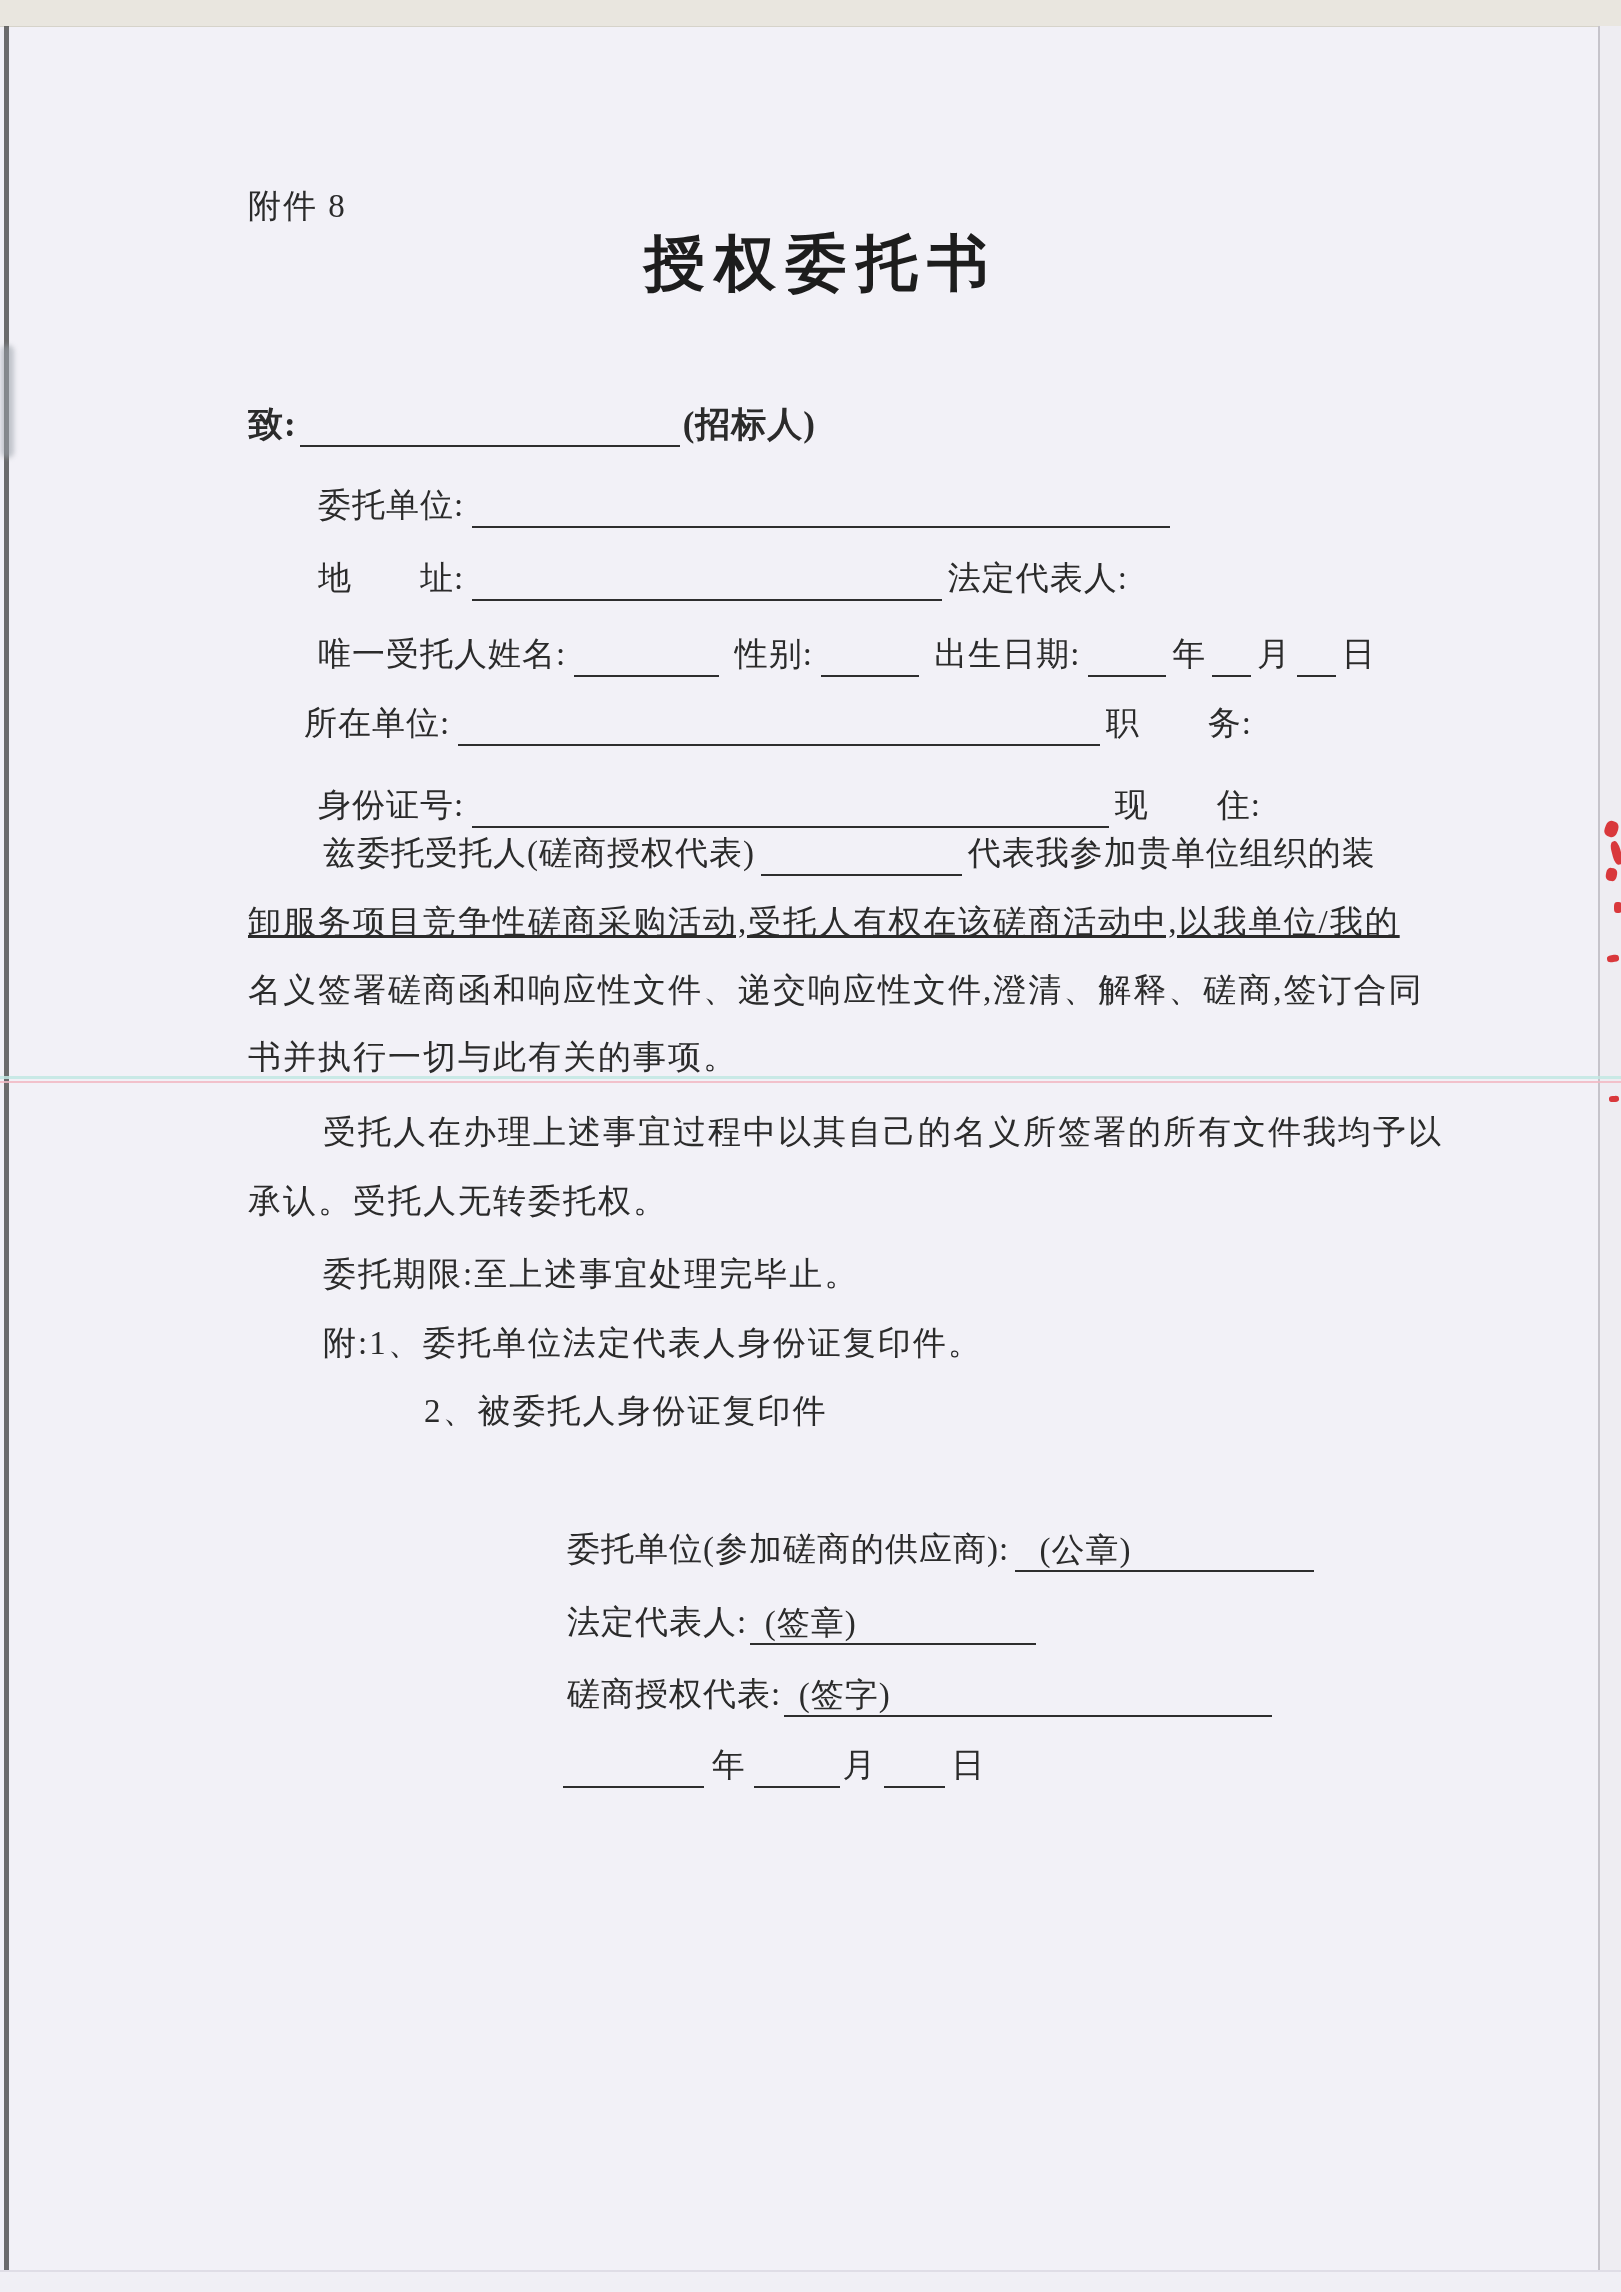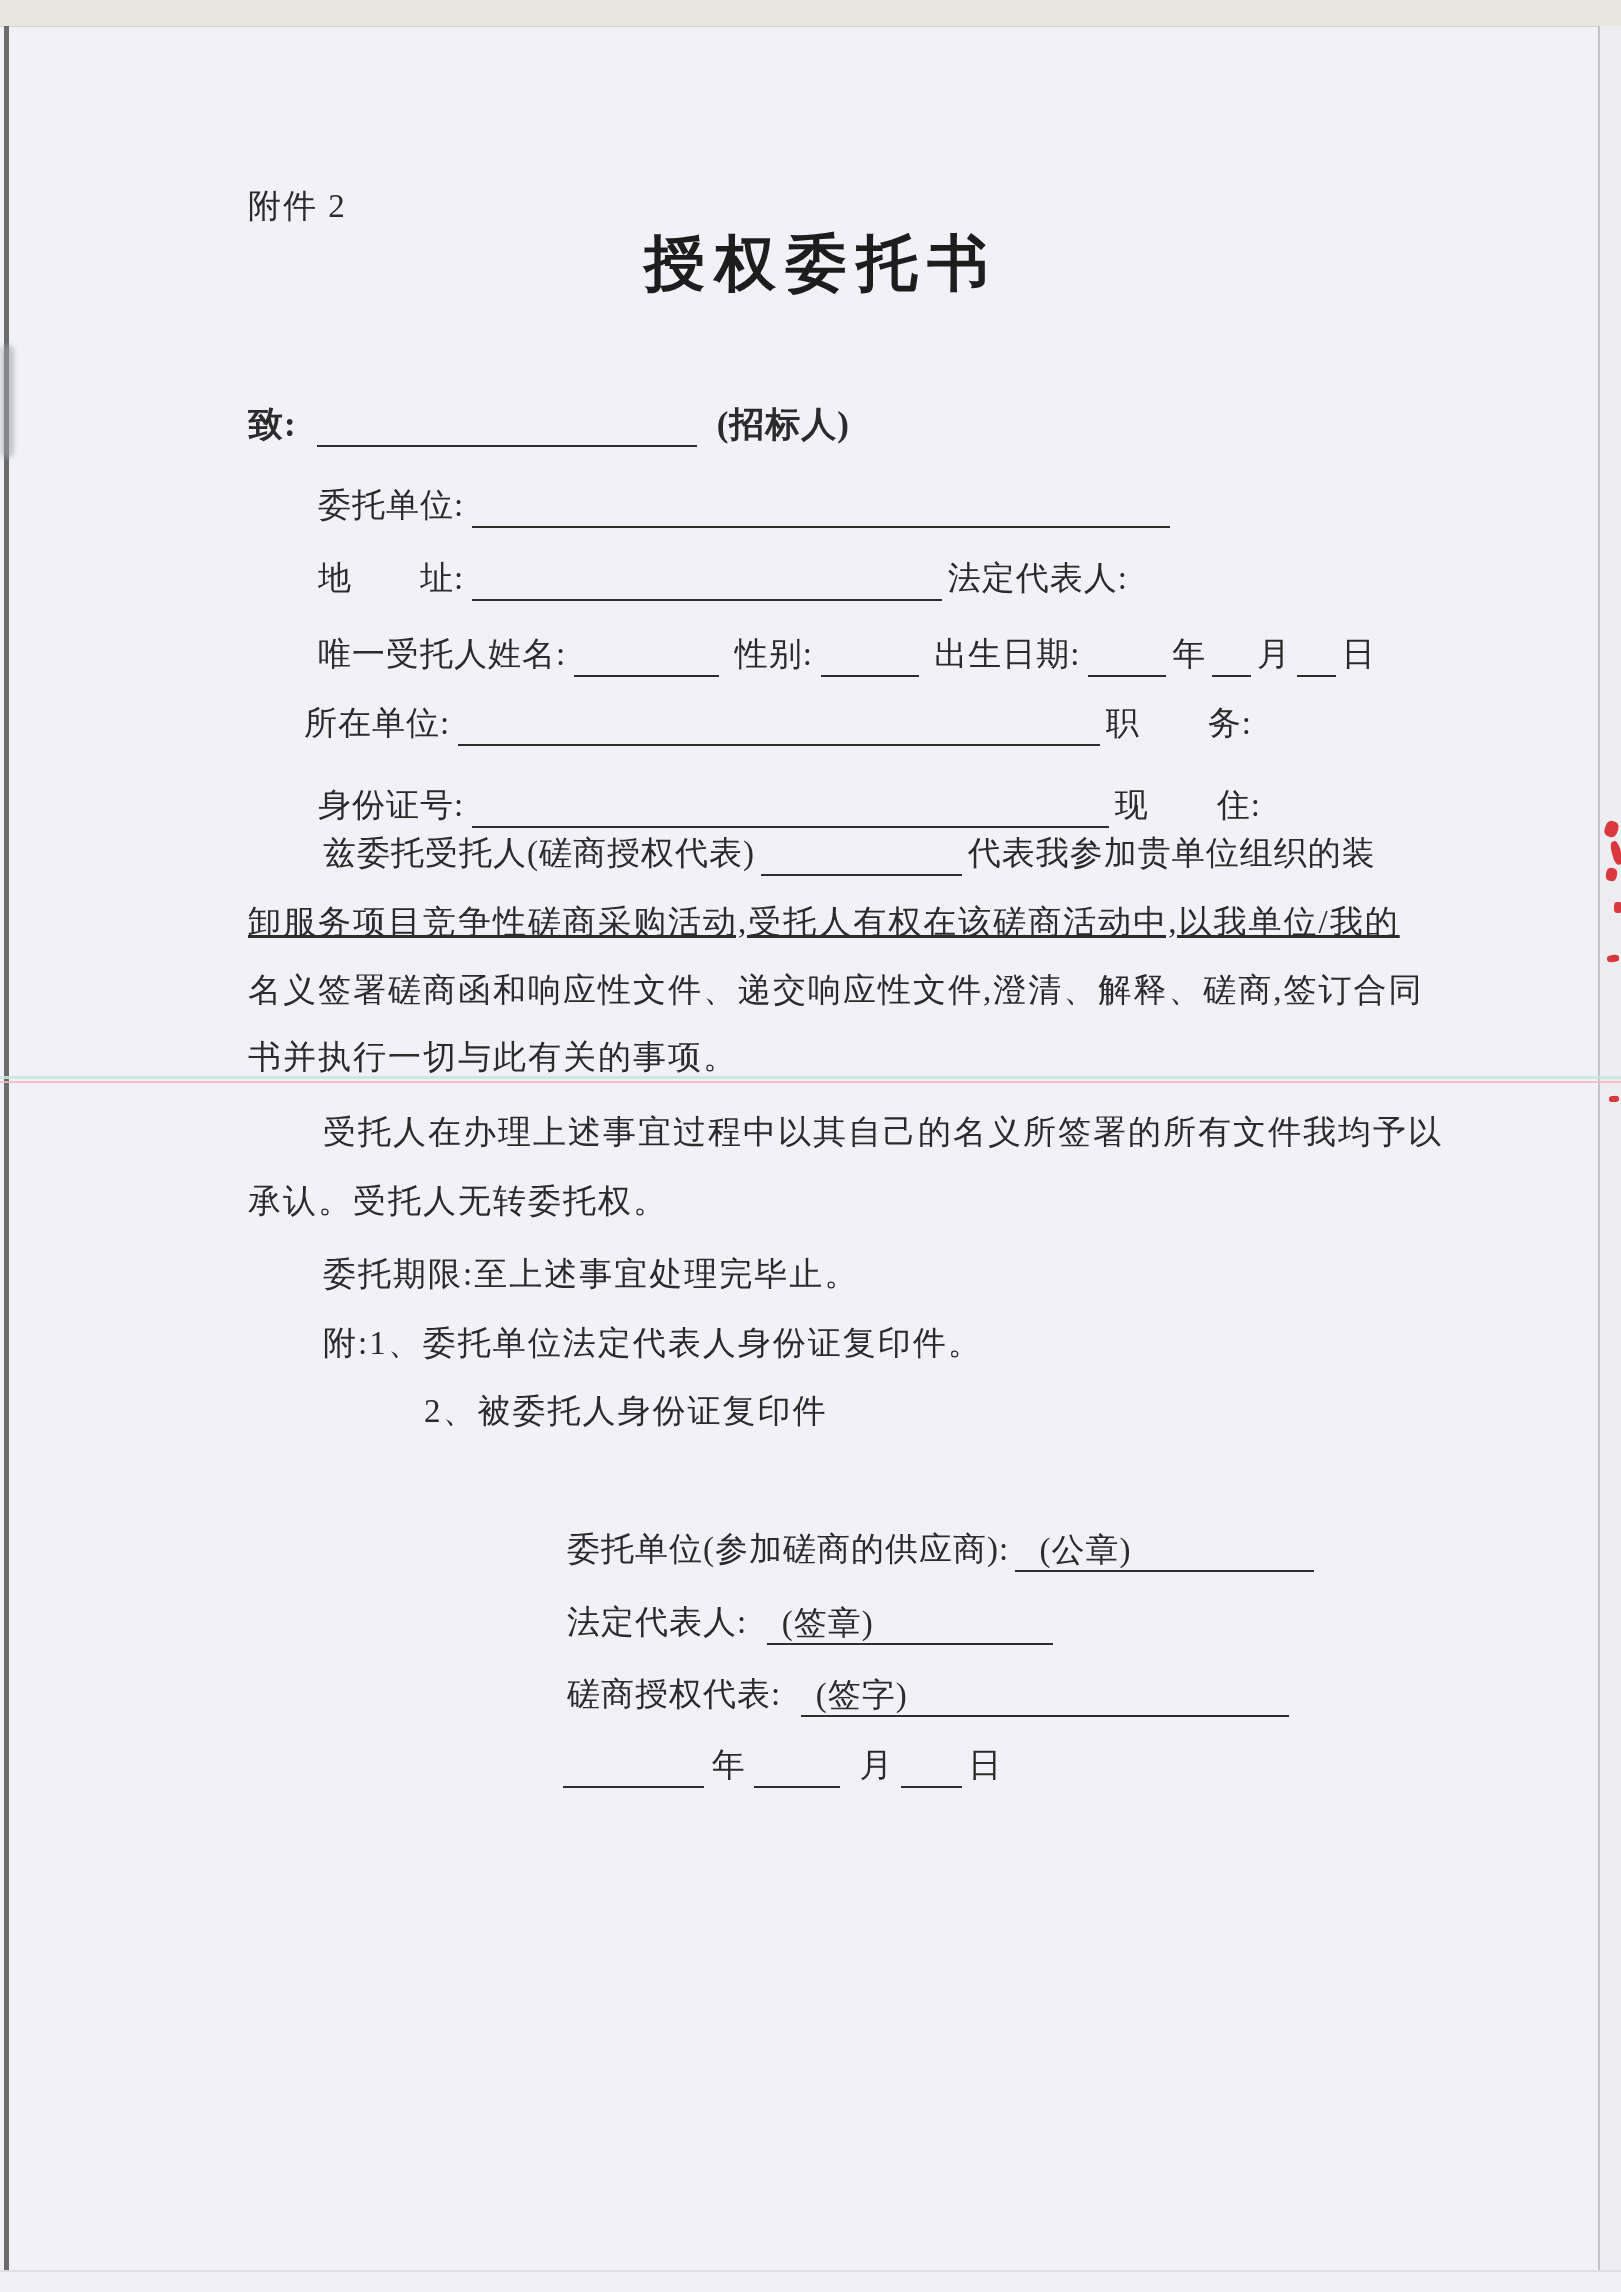--- a/index.html
+++ b/index.html
@@ -33,21 +33,21 @@
   .just{letter-spacing:2px;}
   .blank{
     display:inline-block;vertical-align:bottom;height:43px;line-height:43px;
     border-bottom:2.5px solid var(--underline);text-align:left;box-sizing:border-box;
   }
   .attach-label{position:absolute;left:248px;top:184px;font-size:33px;letter-spacing:2px;}
   .doc-title{
     position:absolute;left:635px;top:223px;width:372px;text-align:center;
     font-size:61px;font-weight:bold;letter-spacing:9.8px;color:#1d1d1d;
   }
-  .ml6{margin-left:5.9px;} .ml8{margin-left:7.8px;} .ml12{margin-left:20px;} .ml16{margin-left:15.7px;}
+  .ml6{margin-left:5.9px;} .ml8{margin-left:7.8px;} .ml12{margin-left:3px;} .ml16{margin-left:15.7px;}
   .pl15{padding-left:14.7px;} .pl25{padding-left:24.5px;}
 </style>
 </head>
 <body>
 
 <div class="top-band"></div>
 <div class="left-edge"></div>
 <div class="left-smudge"></div>
 <div class="right-edge-line"></div>
 <div class="right-col"></div>
@@ -56,21 +56,21 @@
 <div class="scanline cyan"></div>
 <div class="scanline pink"></div>
 
 <div class="red-mark" style="left:1605px;top:821px;width:12.7px;height:15.7px;transform:rotate(20deg);"></div>
 <div class="red-mark" style="left:1612px;top:841px;width:8.8px;height:23.5px;transform:rotate(-15deg);"></div>
 <div class="red-mark" style="left:1606px;top:868px;width:10.8px;height:12.7px;transform:rotate(10deg);"></div>
 <div class="red-mark" style="left:1614px;top:902px;width:7.8px;height:10.8px;"></div>
 <div class="red-mark" style="left:1607px;top:955px;width:11.8px;height:6.9px;transform:rotate(-8deg);"></div>
 <div class="red-mark" style="left:1609px;top:1096px;width:9.8px;height:5.9px;transform:rotate(-5deg);"></div>
 
-<div class="attach-label">附件 2</div>
+<div class="attach-label">附件 8</div>
 <div class="doc-title">授权委托书</div>
 
 <div class="line bold" style="left:248px;top:402px;">
   <span>致:</span><span class="blank ml12" style="width:380px;"></span><span class="ml12">(招标人)</span>
 </div>
 
 <div class="line" style="left:318px;top:483px;">
   <span>委托单位:</span><span class="blank ml8" style="width:698px;"></span>
 </div>
 

